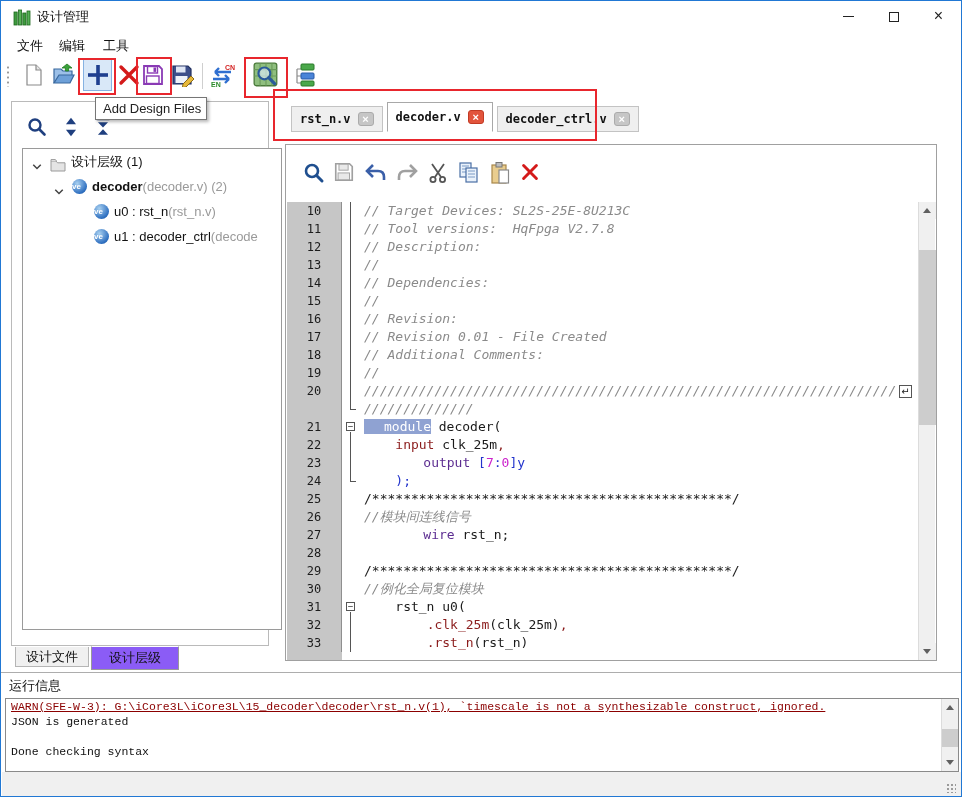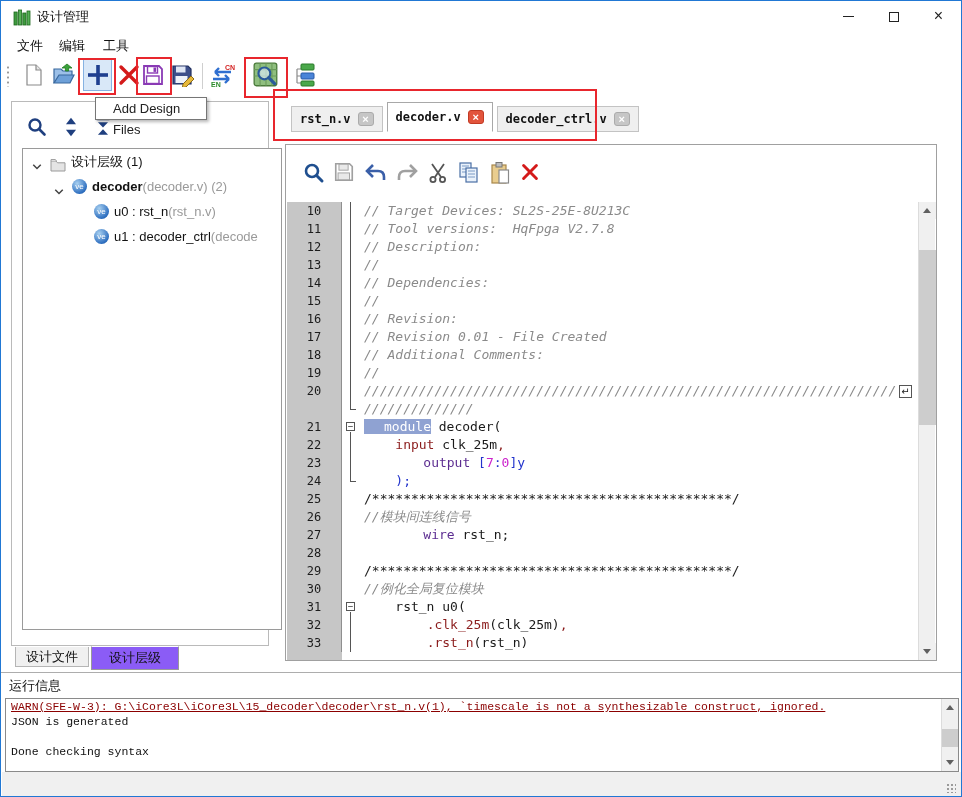--- a/index.html
+++ b/index.html
@@ -31,34 +31,34 @@
 
   
   .anno{position:absolute;border:2px solid #e8262d;background:transparent;z-index:40;}
   #anno-plus{left:77px;top:57px;width:38px;height:37px;}
   #anno-save{left:135px;top:56px;width:36px;height:38px;}
   #anno-check{left:243px;top:56px;width:44px;height:41px;}
   #anno-tabs{left:272px;top:88px;width:324px;height:52px;}
 
   
   #tooltip{position:absolute;left:94px;top:96px;width:112px;height:23px;background:#fff;border:1px solid #767676;
-    box-shadow:2px 2px 3px rgba(0,0,0,.28);font-size:13px;color:#222;line-height:21px;padding-left:17px;z-index:50;}
+    box-shadow:2px 2px 3px rgba(0,0,0,.28);font-size:13px;color:#222;line-height:21px;padding-left:7px;z-index:50;}
 
   
   #left-panel{position:absolute;left:10px;top:100px;width:258px;height:545px;background:#fff;border:1px solid #bababa;}
   .lp-icon{position:absolute;top:14px;width:22px;height:22px;}
   #lp-search{left:14px;} #lp-expand{left:48px;} #lp-collapse{left:80px;}
   #tree-box{position:absolute;left:10px;top:46px;width:260px;height:482px;border:1px solid #9a9a9a;overflow:hidden;background:#fff;}
   .tree-row{position:relative;height:25px;line-height:25px;font-size:13px;color:#111;white-space:nowrap;display:flex;align-items:center;}
   .tree-row .chev{width:12px;height:12px;margin-right:7px;flex:none;}
   .tree-row .spacer{width:19px;flex:none;}
   .tree-ico{width:16px;height:14px;margin-right:5px;flex:none;}
   .ve-ico{width:15px;height:15px;border-radius:50%;margin-right:5px;flex:none;
     background:radial-gradient(circle at 35% 30%,#a8d0f0,#2e6fc0 70%,#1a4a8a);color:#fff;
-    font-size:8px;font-weight:normal;text-align:center;line-height:15px;}
+    font-size:8px;font-weight:bold;line-height:15px;}
   .muted{color:#9a9a9a;}
   .tree-bold{font-weight:bold;}
 
   
   .s-tab{position:absolute;font-size:13px;text-align:center;color:#111;}
   #stab-files{left:14px;top:646px;width:74px;height:20px;line-height:20px;background:#f0f0f0;border:1px solid #b5b5b5;border-top:none;}
   #stab-hier{left:90px;top:645px;width:88px;height:24px;line-height:22px;background:#8b5cf6;border:1px solid #9a9a9a;border-top:1px solid #fff;z-index:5;}
 
   
   #doc-tabbar{position:absolute;left:290px;top:101px;height:30px;display:flex;align-items:flex-end;}

